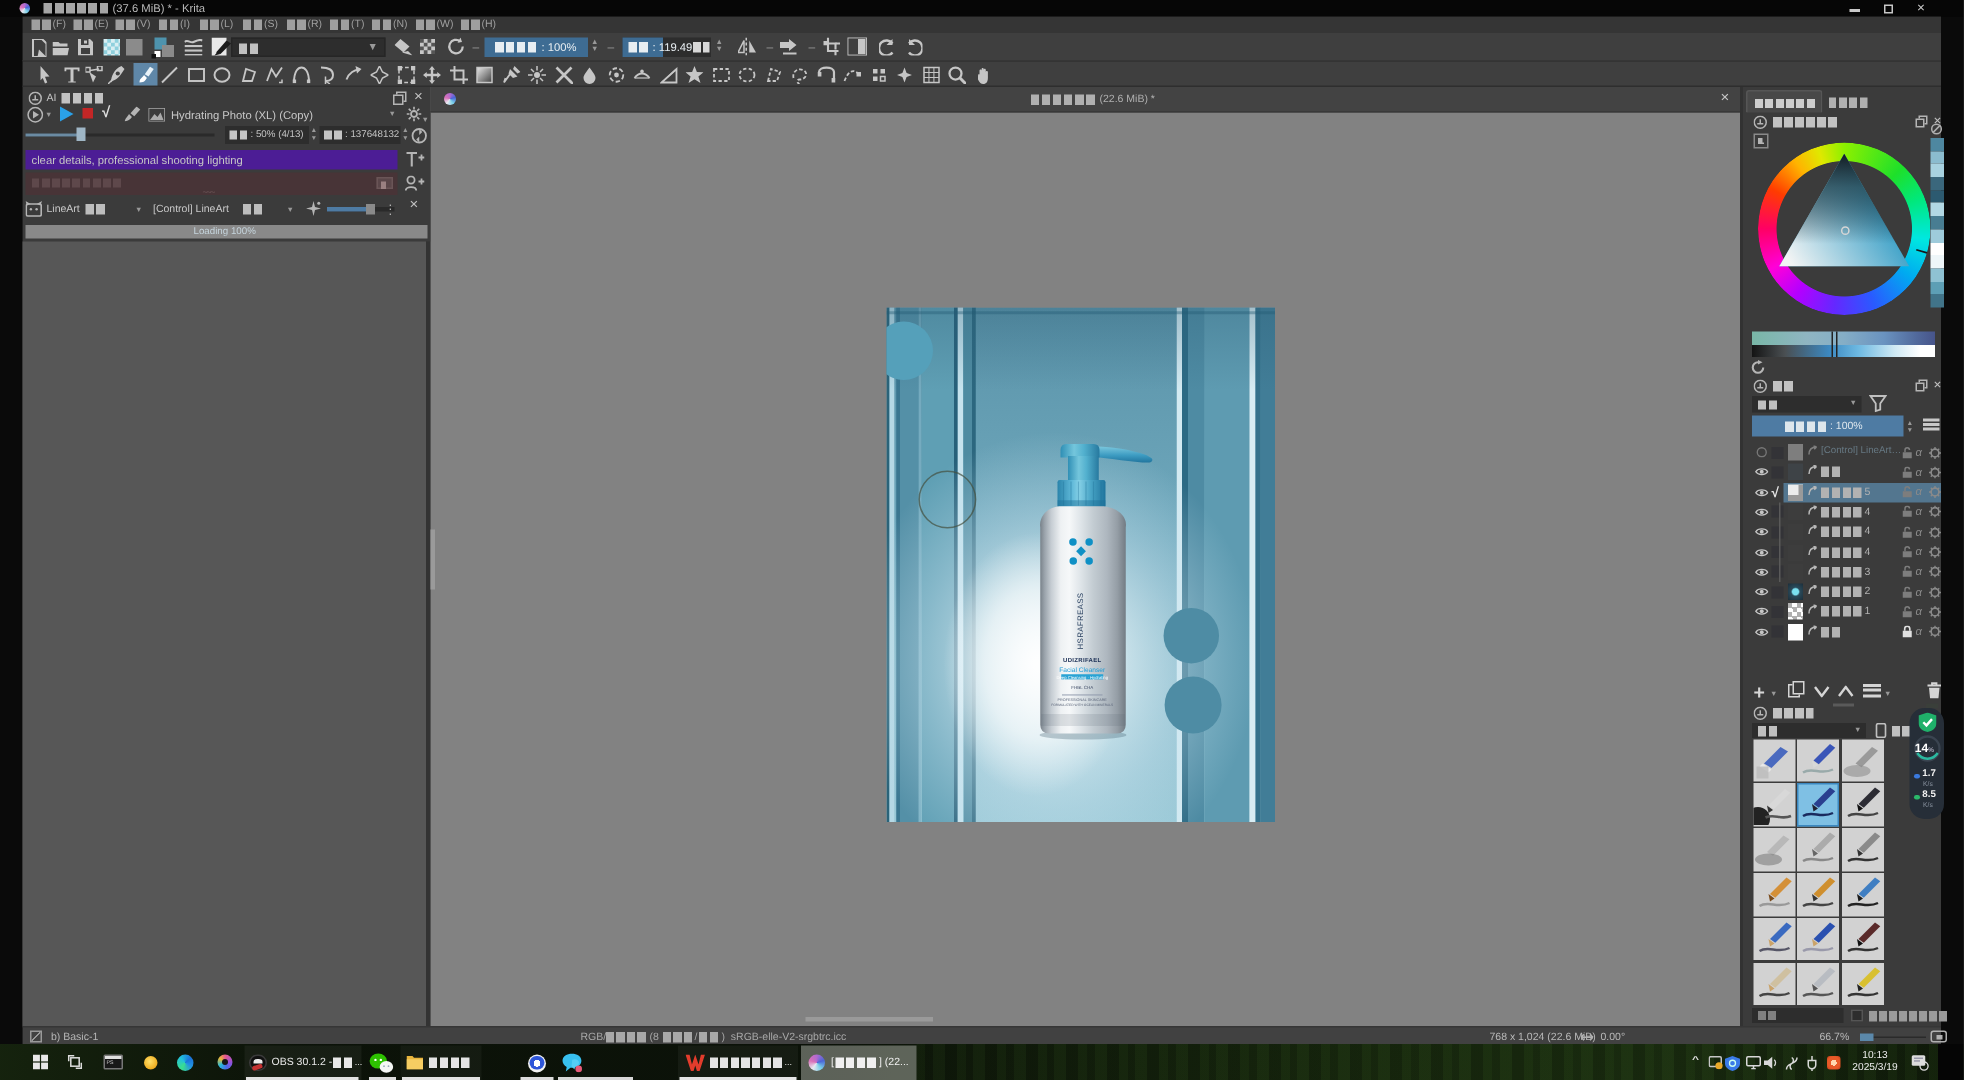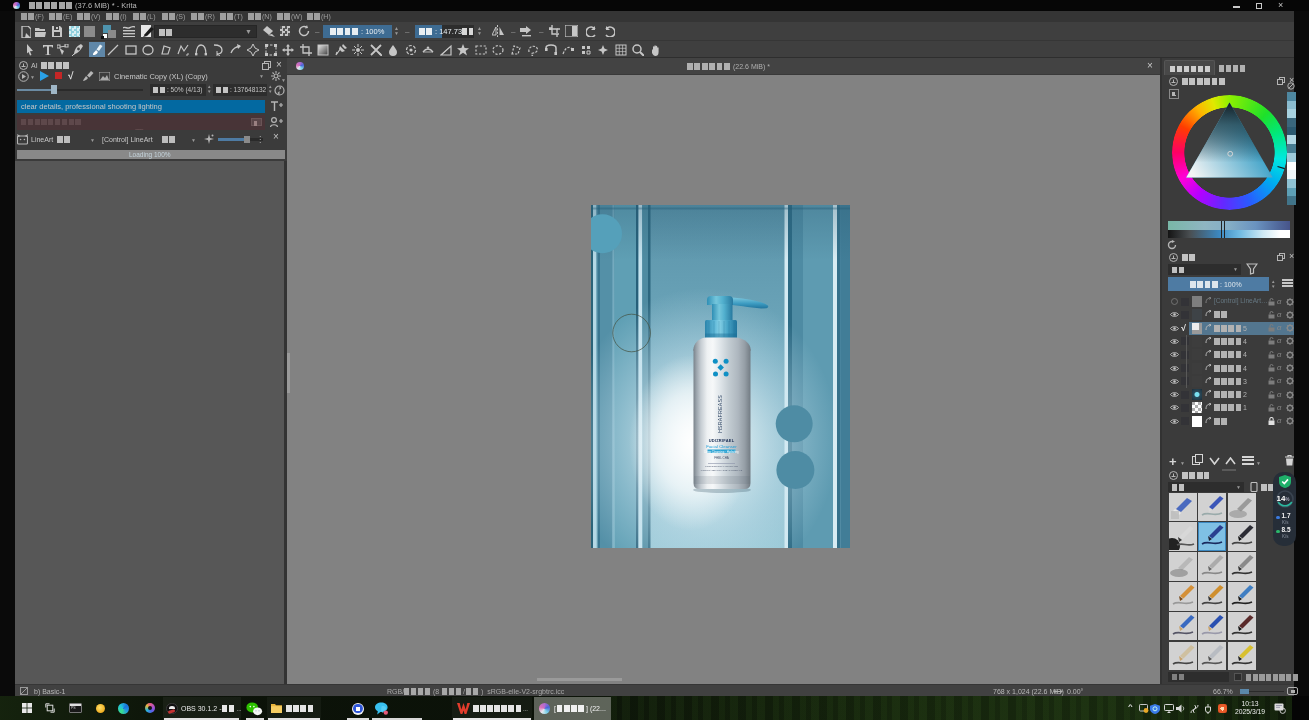--- a/index.html
+++ b/index.html
@@ -94,21 +94,21 @@
  <div class="a t" style="left:300px;top:6px;color:#9a9a9a">–</div>
  <div class="a" style="left:308px;top:3px;width:69px;height:13px;background:#3e6c93;text-align:center">
       <span class="ck" style="position:absolute;left:7px;top:3px;height:7px;width:28px;--s:7.3px;--c:#e8eef2"></span>
       <span class="t" style="position:absolute;left:38px;top:3px;color:#e8eef2;font-size:7.5px">: 100%</span>
     </div>
  <div class="a" style="left:379px;top:4px;color:#999;font-size:5px;line-height:5px">▲<br>▼</div>
  <div class="a t" style="left:390px;top:6px;color:#9a9a9a">–</div>
  <div class="a" style="left:400px;top:3px;width:59px;height:13px;background:#2d2d2d">
    <div class="a" style="left:0;top:0;width:27px;height:13px;background:#3e6c93"></div>
    <span class="ck" style="position:absolute;left:4px;top:3px;height:7px;width:13px;--s:7.3px;--c:#e8eef2"></span>
-   <span class="a t" style="left:20px;top:3px;color:#e8eef2;font-size:7.5px">: 147.73</span>
+   <span class="a t" style="left:20px;top:3px;color:#e8eef2;font-size:7.5px">: 119.49</span>
    <span class="ck" style="position:absolute;left:47px;top:3px;height:7px;width:11px;--s:6.8px;--c:#d8d8d8"></span>
  </div>
  <div class="a" style="left:462px;top:4px;color:#999;font-size:5px;line-height:5px">▲<br>▼</div>
  <svg class="a" style="left:477px;top:3px" width="13" height="12" viewBox="0 0 13 12">
       <path d="M5.5 0v12" stroke="#c6c6c6" stroke-width="1" stroke-dasharray="2 1.4"></path>
       <path d="M4 2 L0 10 L4 10z" fill="none" stroke="#c6c6c6"></path>
       <path d="M7.5 2 L12 10 L7.5 10z" fill="#c6c6c6"></path>
     </svg>
  <div class="a t" style="left:496px;top:6px;color:#9a9a9a">–</div>
  <svg class="a" style="left:505px;top:4px" width="14" height="11" viewBox="0 0 14 11">
@@ -382,21 +382,21 @@
  <span class="a" style="left:53px;top:12px;color:#e0e0e0;font-size:10px;font-weight:bold">√</span>
  <svg class="a" style="left:68px;top:13px" width="11" height="10" viewBox="0 0 11 10">
       <path d="M0 10 C1 7 2 7 3 5 L5 7 C4 8 4 9 0 10z" fill="#b5b5b5"></path>
       <path d="M4 4.5 L8 0 L10.5 2 L6.5 6.5z" fill="#b5b5b5"></path>
     </svg>
  <div class="a" style="left:82px;top:12px;width:170px;height:13px">
    <svg class="a" style="left:2px;top:2px" width="11" height="9" viewBox="0 0 11 9">
         <rect width="11" height="9" fill="none" stroke="#aaa"></rect>
         <path d="M1 8 L4 4 L6 6 L8 3 L10 8z" fill="#aaa"></path>
       </svg>
-   <span class="a t" style="left:17px;top:3px;font-size:7.5px;color:#c8c8c8">Cinematic Copy (XL) (Copy)</span>
+   <span class="a t" style="left:17px;top:3px;font-size:7.5px;color:#c8c8c8">Hydrating Photo (XL) (Copy)</span>
    <span class="a" style="left:162px;top:3px;color:#999;font-size:5px">▼</span>
  </div>
  <svg class="a" style="left:256px;top:13px" width="10" height="10" viewBox="0 0 10 10">
       <circle cx="5" cy="5" r="2" fill="none" stroke="#b5b5b5" stroke-width="1.2"></circle>
       <path d="M5 0v2M5 8v2M0 5h2M8 5h2M1.5 1.5l1.4 1.4M7.1 7.1l1.4 1.4M8.5 1.5 7.1 2.9M2.9 7.1 1.5 8.5" stroke="#b5b5b5" stroke-width="1.1"></path>
     </svg>
  <span class="a" style="left:266px;top:19px;color:#999;font-size:5px">▼</span>
 
  <div class="a" style="left:2px;top:31px;width:126px;height:2px;background:#2a2a2a"></div>
  <div class="a" style="left:2px;top:31px;width:36px;height:2px;background:#6b8ba3"></div>
@@ -410,21 +410,21 @@
    <span class="ck" style="position:absolute;left:3px;top:3px;height:6px;width:12px;--s:6.8px;--c:#c4c4c4"></span>
    <span class="t" style="position:absolute;left:17px;top:3px;font-size:6.5px;color:#c4c4c4">: 137648132</span>
  </div>
  <div class="a" style="left:253px;top:27px;color:#999;font-size:4.5px;line-height:4.5px">▲<br>▼</div>
  <svg class="a" style="left:259px;top:27px" width="11" height="11" viewBox="0 0 11 11">
       <circle cx="5.5" cy="5.5" r="4.5" fill="none" stroke="#b5b5b5" stroke-width="1.2"></circle>
       <path d="M5.5 1 L7.5 3 L5.5 5z" fill="#b5b5b5"></path>
       <path d="M5.5 10 L3.5 8 L5.5 6z" fill="#b5b5b5"></path>
     </svg>
 
- <div class="a" style="left:2px;top:42px;width:248px;height:13px;background:#0369a1">
+ <div class="a" style="left:2px;top:42px;width:248px;height:13px;background:#4c1d95">
    <span class="a t" style="left:4px;top:3px;font-size:7.5px;color:#c6c6c6">clear details, professional shooting lighting</span>
  </div>
  <svg class="a" style="left:255px;top:43px" width="13" height="11" viewBox="0 0 13 11">
       <path d="M1 1h7M4.5 1v9" stroke="#b5b5b5" stroke-width="1.4"></path>
       <path d="M9 4h4M11 2v4" stroke="#b5b5b5" stroke-width="1.2"></path>
     </svg>
 
  <div class="a" style="left:2px;top:57px;width:248px;height:15px;background:#483437">
    <span class="a ck" style="left:4px;top:4px;height:6px;width:60px;--s:6.8px;--c:#5e484b"></span>
    <div class="a" style="left:234px;top:3px;width:11px;height:8px;background:#5a4649;border:1px solid #6a5557">

